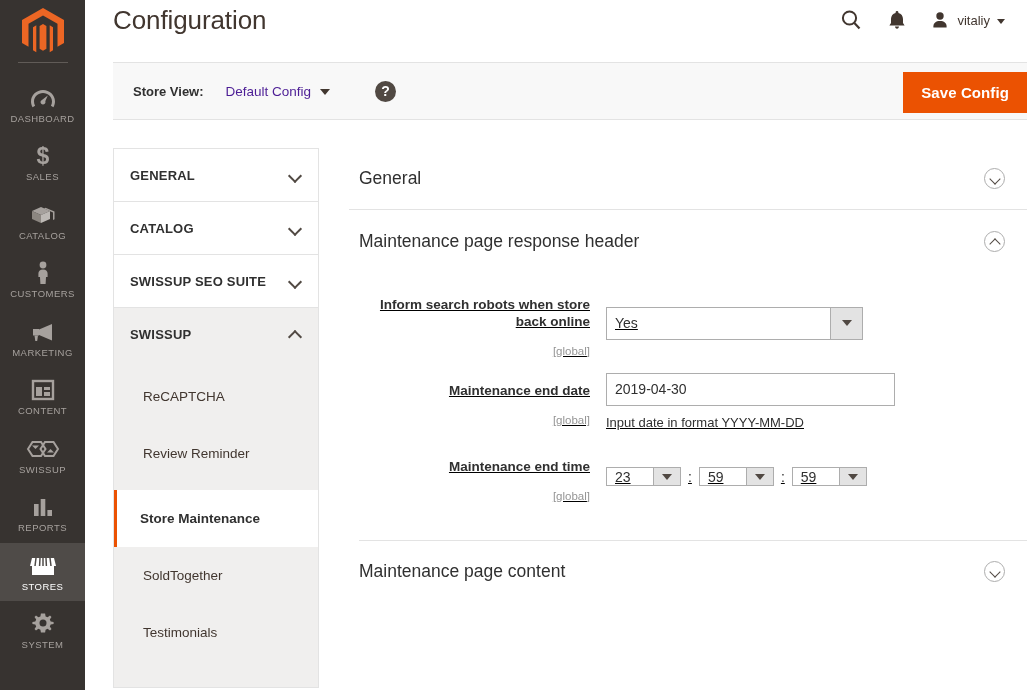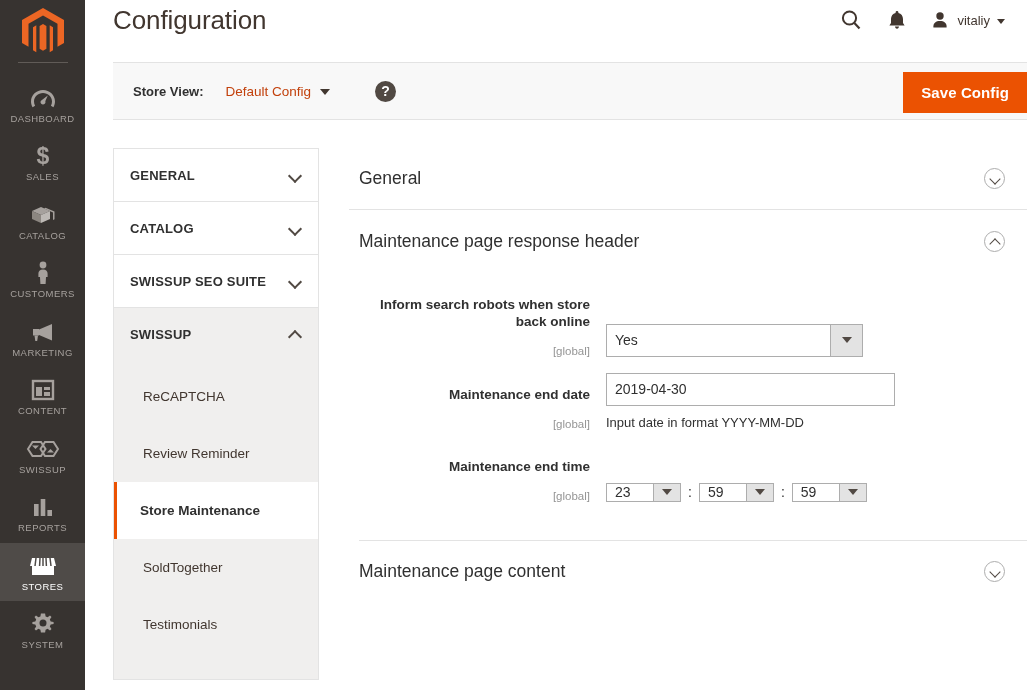--- a/index.html
+++ b/index.html
@@ -164,21 +164,21 @@
     font-weight: bold;
     color: #303030;
     margin-right: 22px;
   }
   .sv-select {
     display: flex;
     align-items: center;
     gap: 9px;
     cursor: pointer;
   }
-  .sv-value { font-size: 13.5px; color: #c2410c; }
+  .sv-value { font-size: 13.5px; color: #4c1d95; }
   .sv-caret {
     width: 0; height: 0;
     border-left: 5px solid transparent;
     border-right: 5px solid transparent;
     border-top: 6px solid #41362f;
     margin-top: 2px;
   }
   .help-icon {
     margin-left: 45px;
     width: 21px; height: 21px;
@@ -277,20 +277,21 @@
     color: #41362f;
     cursor: pointer;
     border-left: 3px solid transparent;
   }
   .cfg-subitem.active {
     background: #ffffff;
     border-left: 3px solid #eb5202;
     font-weight: bold;
     color: #303030;
     padding-left: 23px;
+    margin-top: 8px;
   }
 
   
   .config-content {
     flex: 1 1 auto;
     min-width: 0;
     padding-right: 0px;
   }
 
   .section-head {
@@ -327,22 +328,23 @@
   .circle-chev.up::before {
     transform: rotate(135deg);
     top: 8px;
   }
 
   
   .fieldset { padding: 18px 0 14px 0; }
 
   .field-row {
     display: flex;
-    align-items: flex-end;
+    align-items: center;
     margin-bottom: 16px;
+    text-decoration: underline;
   }
   .field-label-col {
     width: 255px;
     flex: 0 0 255px;
     text-align: right;
     padding-right: 14px;
     padding-top: 7px;
   }
   .field-label {
     font-size: 13.5px;

